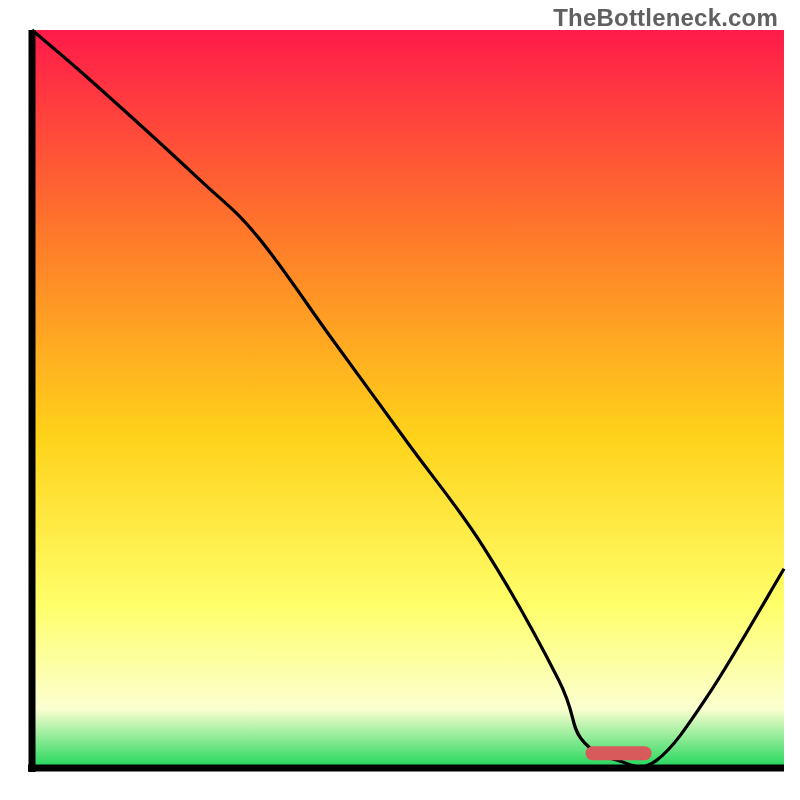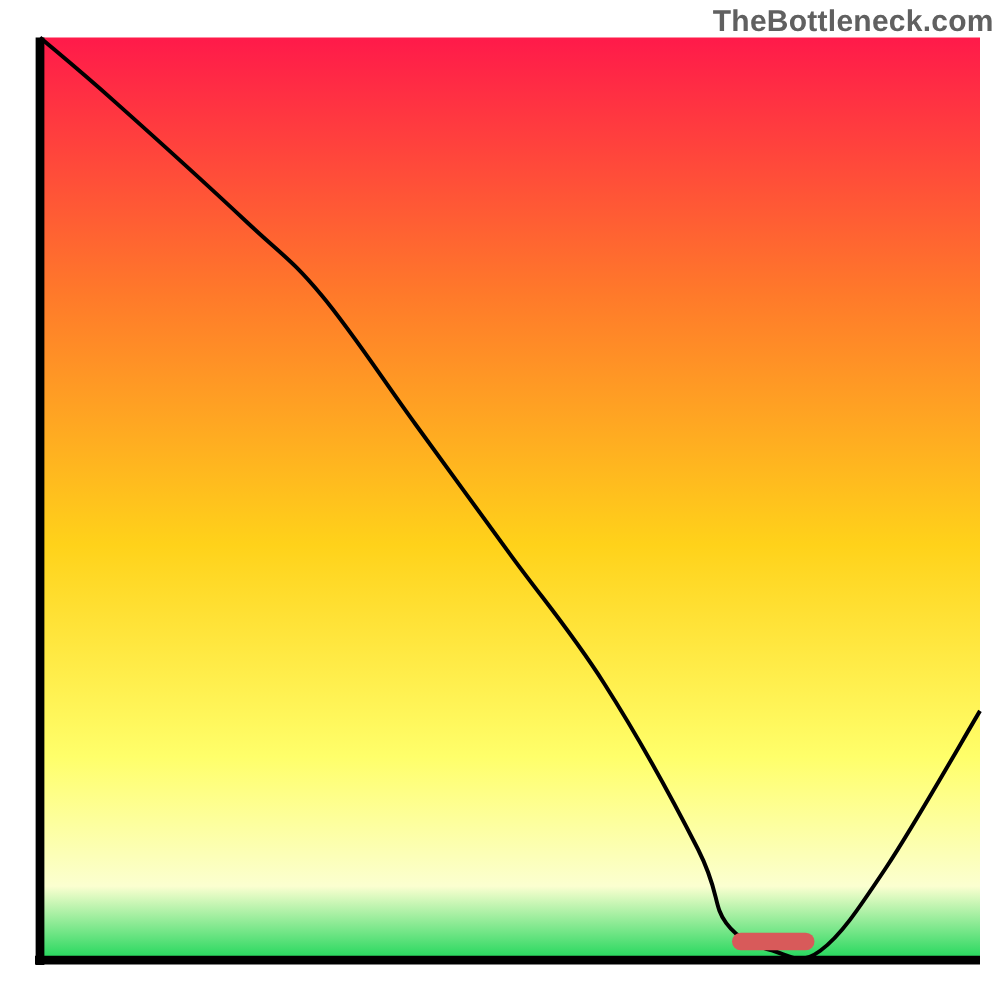--- a/index.html
+++ b/index.html
@@ -11,21 +11,21 @@
     font-family: Arial, Helvetica, sans-serif;
   }
   .container {
     position: relative;
     width: 800px;
     height: 800px;
   }
   .watermark {
     position: absolute;
     top: 4px;
-    right: 5px;
+    right: 22px;
     font-size: 24px;
     font-weight: 600;
     color: #606060;
     letter-spacing: 0.2px;
   }
   svg.chart {
     position: absolute;
     top: 0;
     left: 0;
   }

